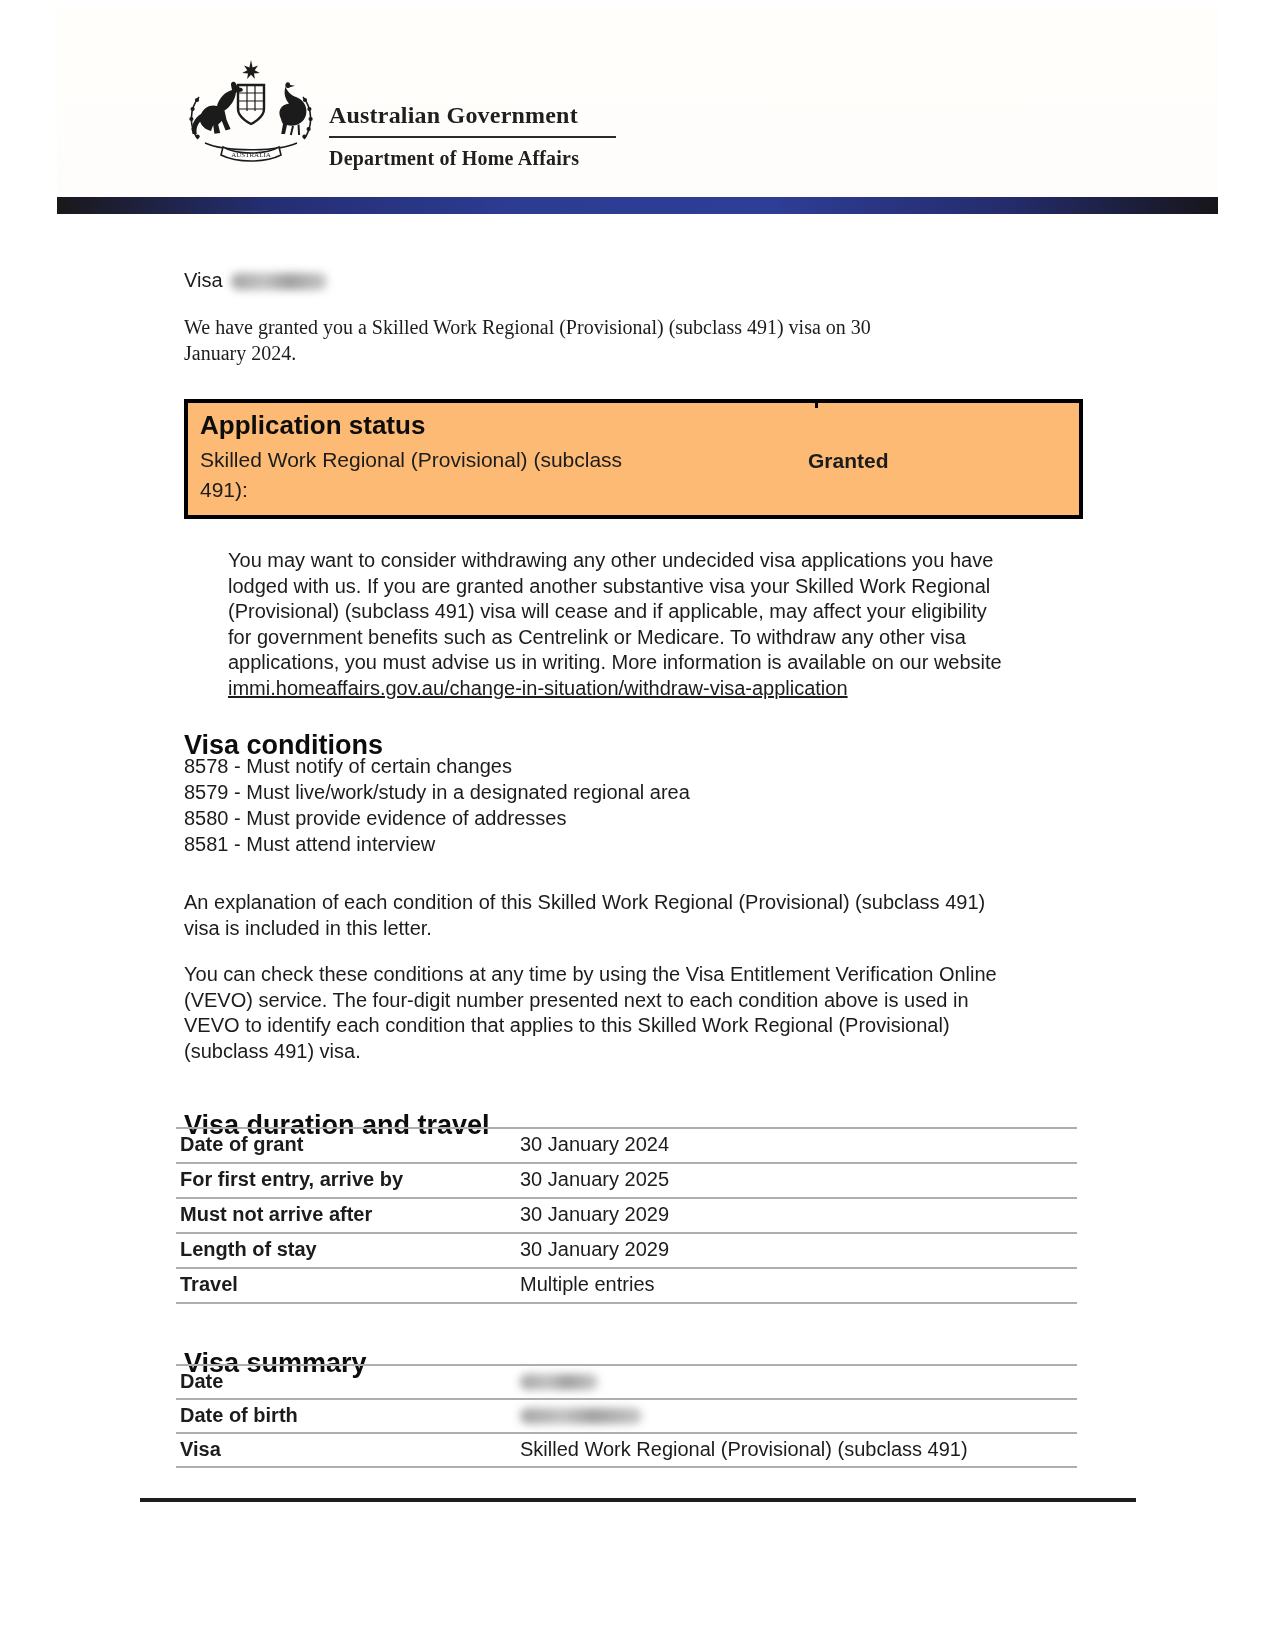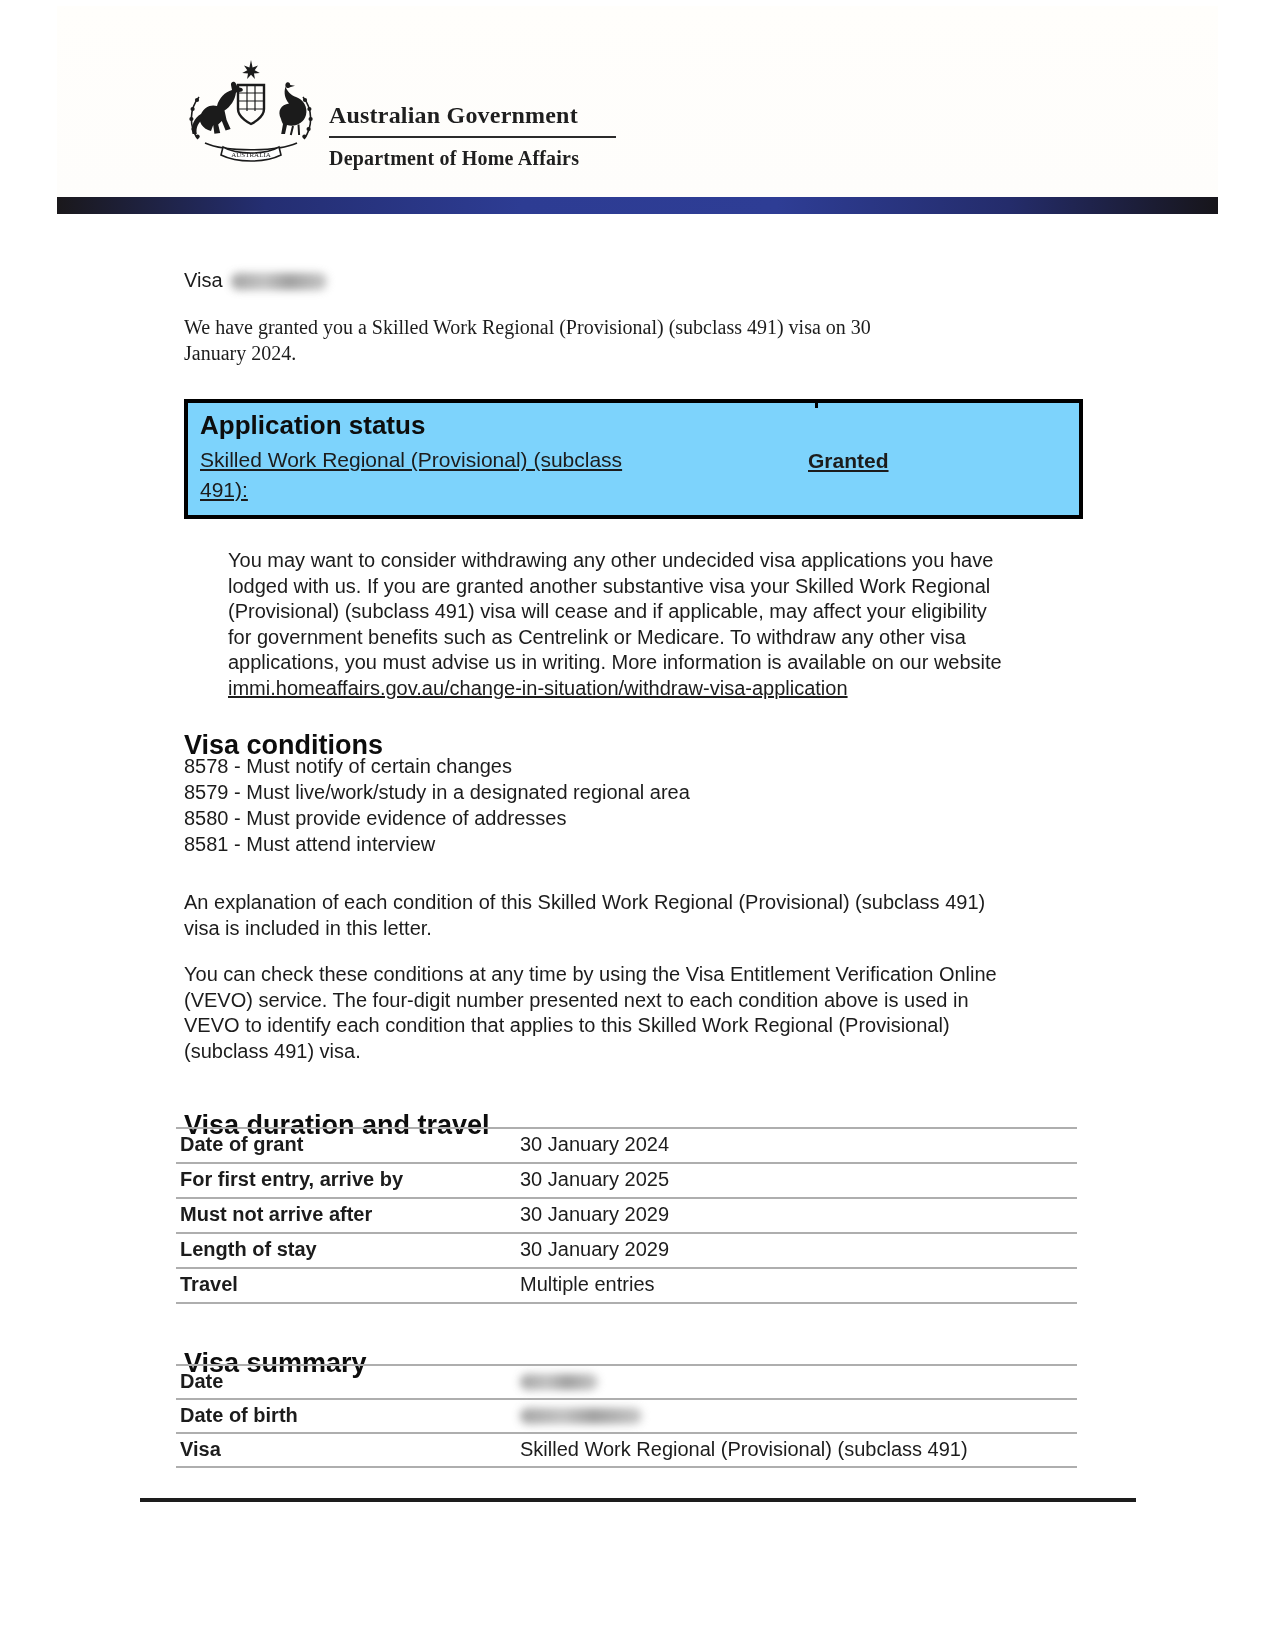--- a/index.html
+++ b/index.html
@@ -27,23 +27,23 @@
   .greeting { top:268px; }
   .p1 { top:315px;font-family:Liberation Serif, serif; }
   .p2 { top:548px;margin-left:44px; }
   .blur-blob { display:inline-block; vertical-align:-3px; border-radius:8px;
     background:linear-gradient(90deg,#8d8d8d 0%, #b3b3b3 35%, #878787 60%, #b9b9b9 100%);
     filter:blur(4px); opacity:.8; }
   .name-blob { width:96px; height:17px; margin-left:8px; }
   .doc-link { color:#1c1c1c; text-decoration:underline; display:inline-block; }
   
   .status-box { position:absolute; left:184px; top:399px; width:899px; box-sizing:border-box;
-    border:4px solid #000; padding:7px 12px 10px 12px; background:#7dd3fc; }
+    border:4px solid #000; padding:7px 12px 10px 12px; background:#fdba74; }
   .status-title { font-size:26px; font-weight:bold; color:#0d0d0d; margin-bottom:4px; }
-  .status-row { display:grid; grid-template-columns:608px 1fr;text-decoration:underline; }
+  .status-row { display:grid; grid-template-columns:608px 1fr; }
   .status-label { font-size:21px; line-height:30px; }
   .status-value { font-size:21px; line-height:30px; font-weight:bold; padding-top:1px; }
   .status-notch { position:absolute; left:627px; top:-1px; width:3px; height:6px; background:#000; }
   
   .h2 { position:absolute; left:184px; font-size:27px; font-weight:bold; color:#0d0d0d;margin-top:14px; }
   .h2-conditions { top:716px; }
   .h2-duration { top:1096px; }
   .h2-summary { top:1334px; }
   .cond-list { position:absolute; left:184px; top:753px; font-size:20px; line-height:26px; }
   .p3 { top:890px; }

